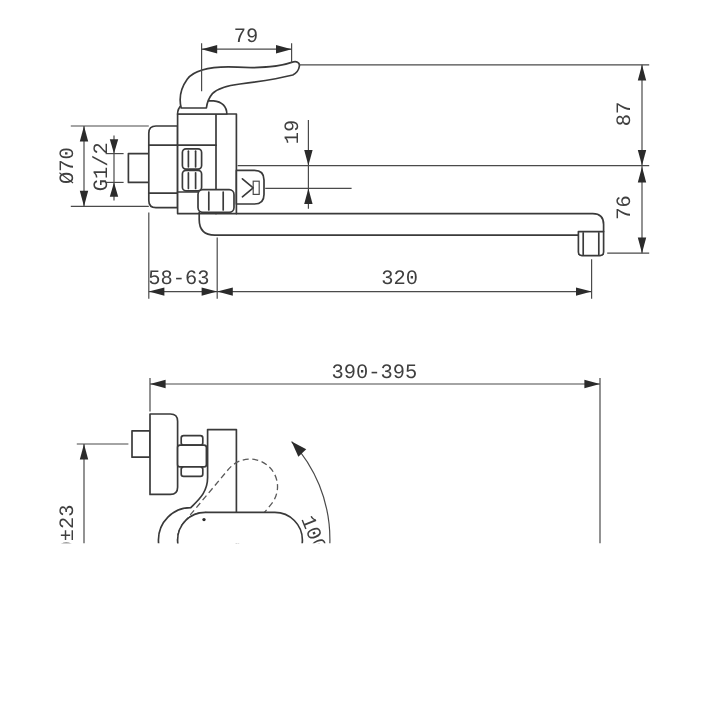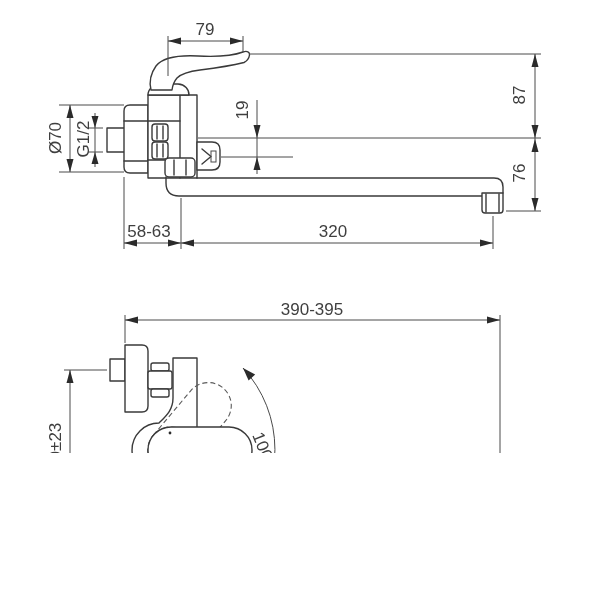--- a/index.html
+++ b/index.html
@@ -1,17 +1,17 @@
 <!DOCTYPE html>
 <html><head>
 <meta charset="utf-8">
 <style>
   html,body{margin:0;padding:0;background:#ffffff;}
   .canvas{position:relative;width:600px;height:453px;background:#ffffff;overflow:hidden;
-          font-family:Liberation Sans, sans-serif;}
+          font-family:Liberation Mono, monospace;}
   svg{position:absolute;left:0;top:0;}
   .part{fill:#ffffff;stroke:#3a3a3a;stroke-width:1.4;stroke-linejoin:round;}
   .partline{fill:none;stroke:#3a3a3a;stroke-width:1.4;stroke-linejoin:round;stroke-linecap:round;}
   .thin{fill:none;stroke:#4a4a4a;stroke-width:1;}
   .dim{fill:none;stroke:#4a4a4a;stroke-width:1;}
   .ghost{fill:none;stroke:#5a5a5a;stroke-width:1.1;stroke-dasharray:5 3;}
   .arr{fill:#2b2b2b;stroke:none;}
   text{fill:#3f3f3f;font-size:17px;}
 </style>
 </head>

